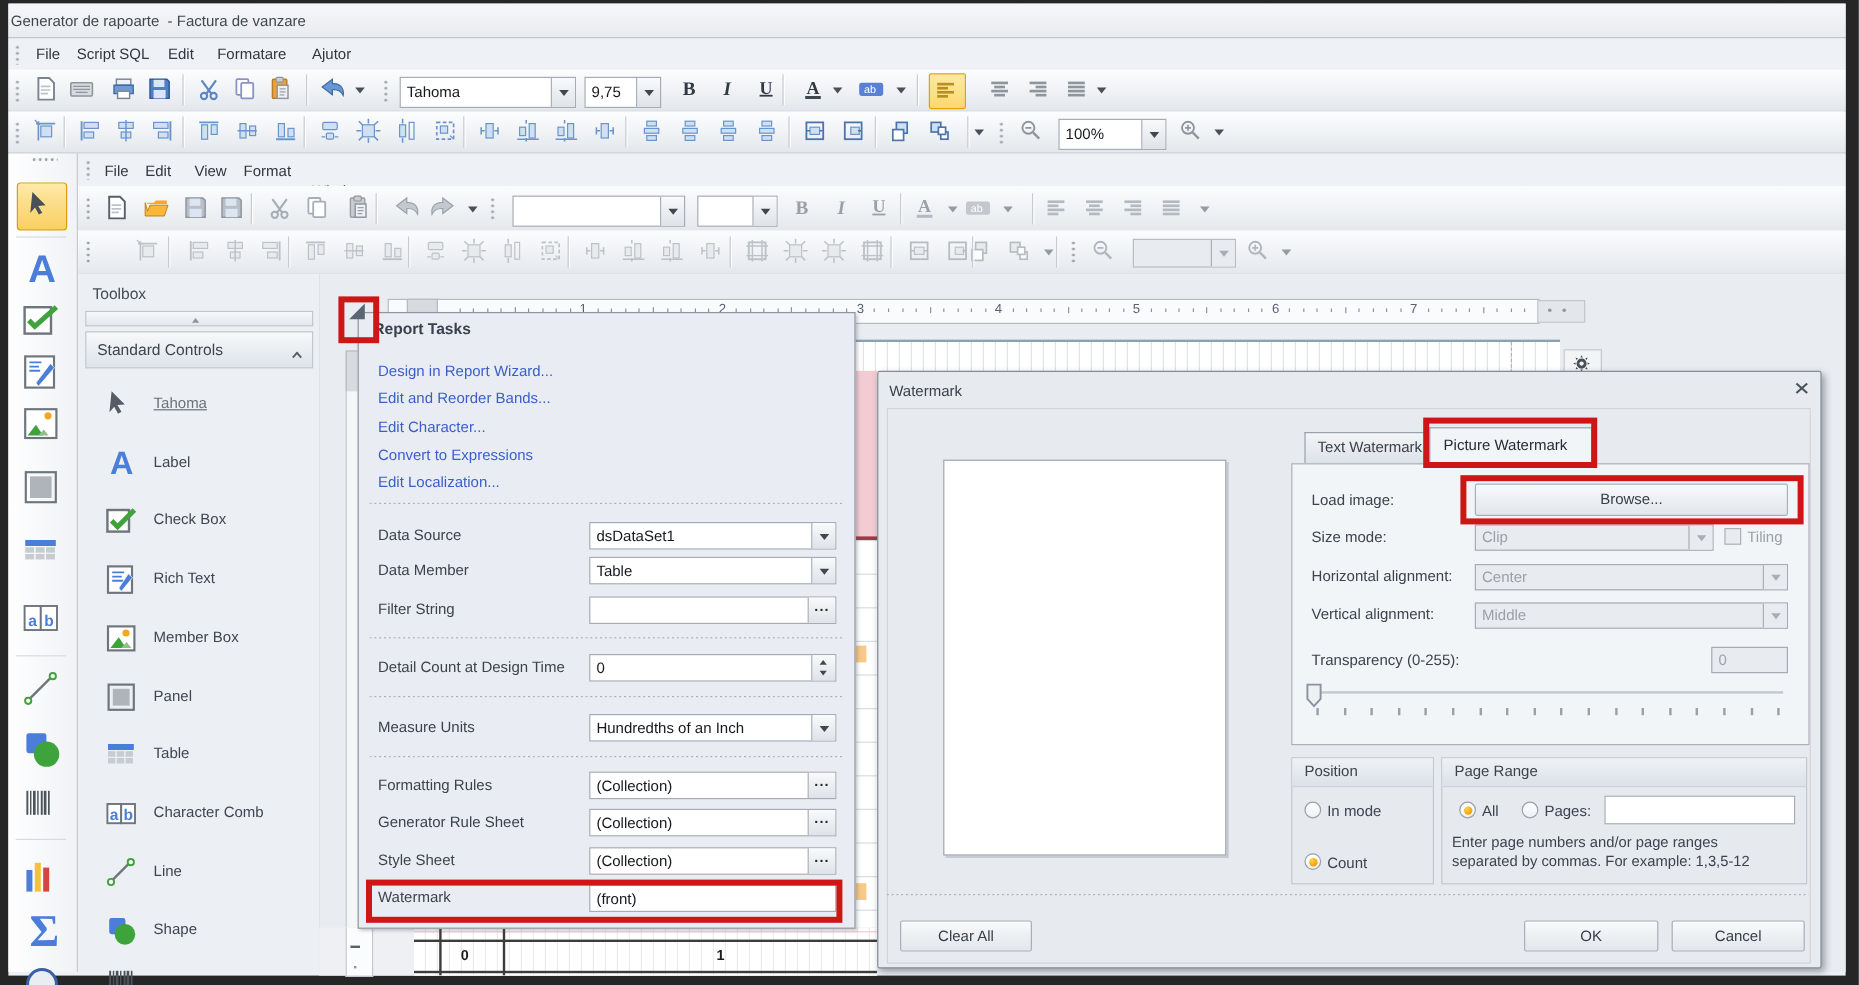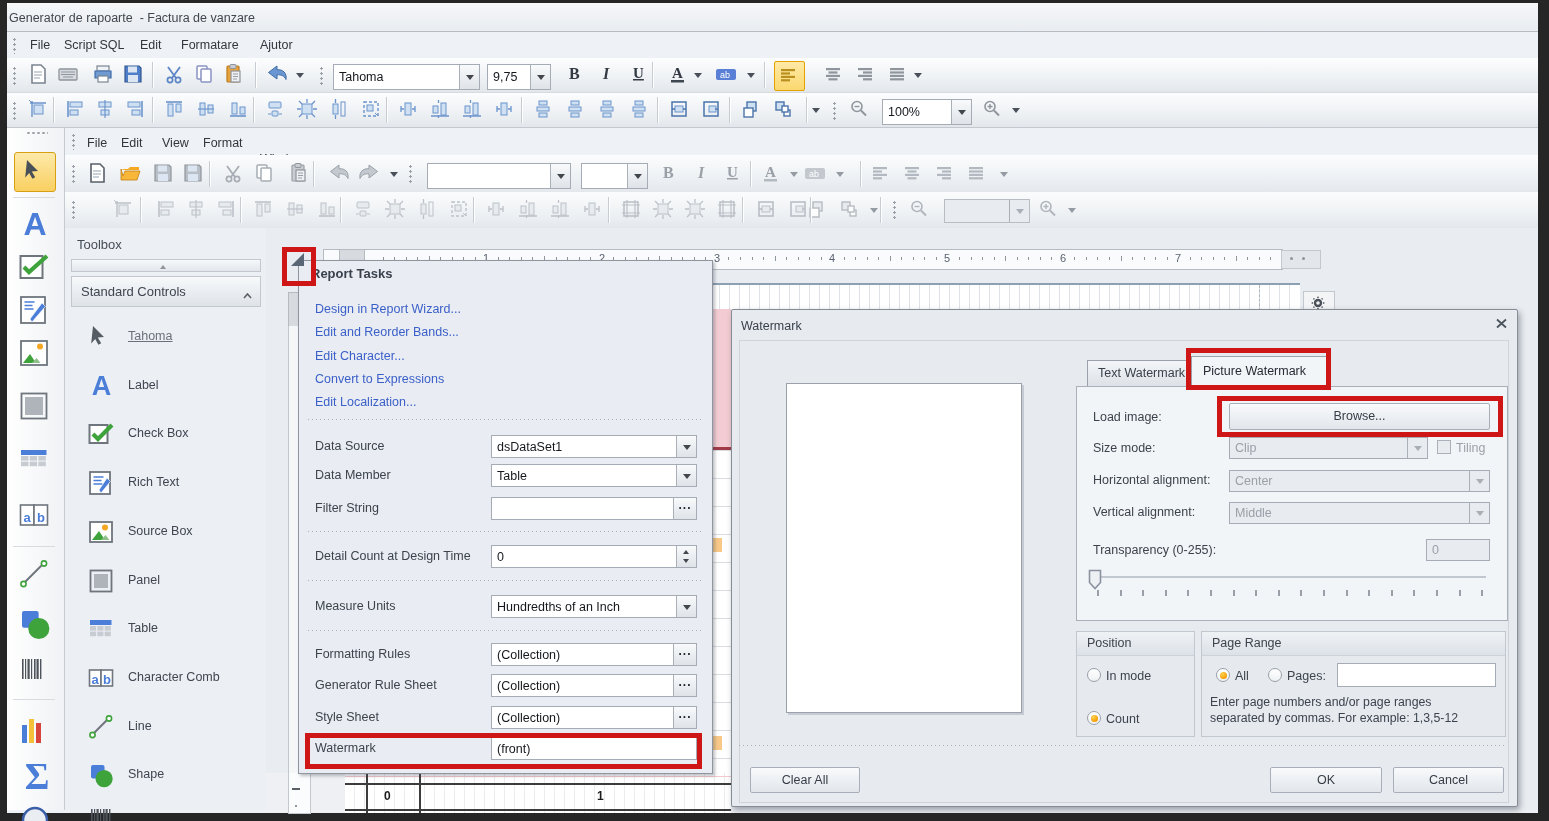--- a/index.html
+++ b/index.html
@@ -795,21 +795,21 @@
       <path d="M5.5 7h10M5.5 10.5h8M5.5 14h9" stroke="#4b7ed9" stroke-width="1.6"></path>
       <path d="M11 20 L19 8l3.4 3.4L13 23z" fill="#4b7ed9" stroke="#fff" stroke-width=".6"></path>
     </svg></div>
 <div class="abs" style="left:128px;top:475.1px;color:#3f4650;font-size:12.5px;">Rich Text</div>
 <div class="abs" style="left:88px;top:518.8px;"><svg width="26" height="26" viewBox="0 0 26 26">
       <rect x="2" y="3" width="22" height="20" fill="#fff" stroke="#6e757d" stroke-width="1.8"></rect>
       <circle cx="17" cy="8.5" r="3" fill="#f5a623"></circle>
       <path d="M4 21 l7-9 6 9z" fill="#3fa33c"></path>
       <path d="M13 21 l4.5-5 4 5z" fill="#8fc08c"></path>
     </svg></div>
-<div class="abs" style="left:128px;top:523.8px;color:#3f4650;font-size:12.5px;">Source Box</div>
+<div class="abs" style="left:128px;top:523.8px;color:#3f4650;font-size:12.5px;">Member Box</div>
 <div class="abs" style="left:88px;top:567.5px;"><svg width="26" height="26" viewBox="0 0 26 26">
       <rect x="2.5" y="2.5" width="21" height="21" fill="none" stroke="#6e757d" stroke-width="1.8"></rect>
       <rect x="6" y="6" width="14" height="14" fill="#aeb4ba"></rect>
     </svg></div>
 <div class="abs" style="left:128px;top:572.5px;color:#3f4650;font-size:12.5px;">Panel</div>
 <div class="abs" style="left:88px;top:616.2px;"><svg width="26" height="26" viewBox="0 0 26 26">
       <rect x="2" y="4" width="21.5" height="5" fill="#4b7ed9"></rect>
       <rect x="2.0" y="10" width="6.133333333333333" height="4.6" fill="#c7ccd2"></rect>
       <rect x="2.0" y="15.6" width="6.133333333333333" height="4.6" fill="#c7ccd2"></rect>
       <rect x="9.333333333333332" y="10" width="6.133333333333333" height="4.6" fill="#c7ccd2"></rect>

